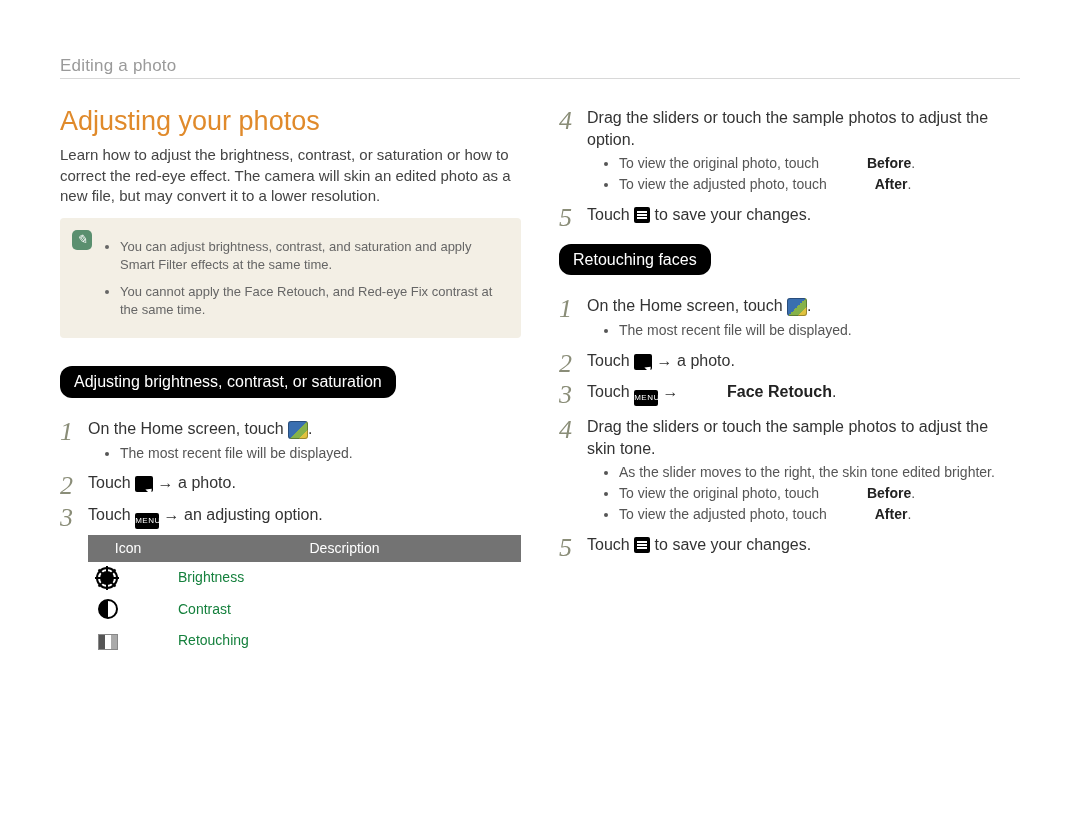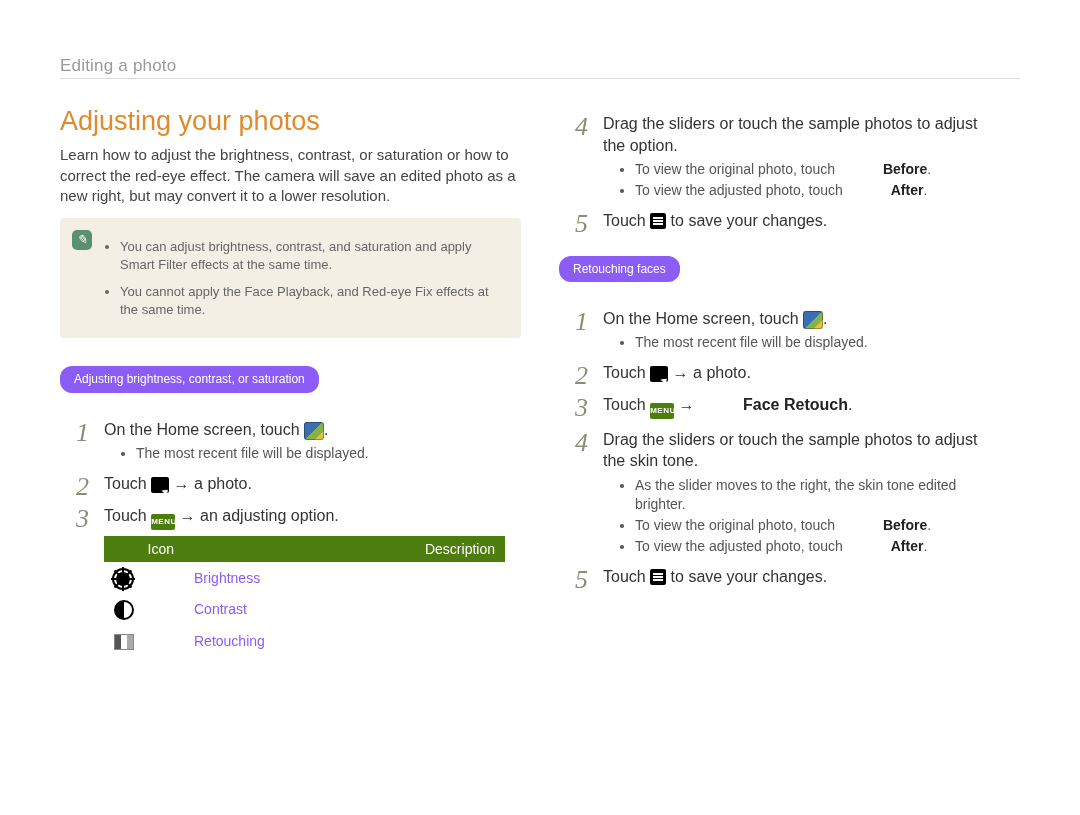--- a/index.html
+++ b/index.html
@@ -68,32 +68,32 @@
     align-items: center;
     justify-content: center;
     font-size: 13px;
     font-style: italic;
   }
   .callout ul { margin: 0; padding-left: 14px; }
   .callout li { margin: 10px 0; }
 
   .pill {
     display: inline-block;
-    background: #8b5cf6;
+    background: #000000;
     color: #fff;
-    font-size: 12px;
+    font-size: 16px;
     padding: 5px 14px;
     border-radius: 12px;
     margin: 8px 0 10px 0;
   }
 
   ol.steps {
     list-style: none;
     padding: 0;
-    margin: 16px;
+    margin: 0;
     counter-reset: step;
   }
   ol.steps > li {
     position: relative;
     padding-left: 28px;
     margin: 10px 0 10px 0;
     font-size: 16px;
     color: #333;
   }
   ol.steps > li::before {
@@ -112,22 +112,22 @@
   ul.sub {
     list-style: disc;
     margin: 4px 0 6px 0;
     padding-left: 32px;
     color: #555;
     font-size: 14px;
   }
   ul.sub li { margin: 2px 0; }
   .icon-menu {
     display:inline-block; vertical-align:-3px;
-    width:24px; height:16px; background:#4d7c0f; color:#fff;
-    font-size:8px; font-weight:bold; letter-spacing:0.5px;
+    width:24px; height:16px; background:#000000; color:#fff;
+    font-size:8px; font-weight:normal; letter-spacing:0.5px;
     text-align:center; line-height:16px; border-radius:2px;
   }
   .icon-save {
     display:inline-block; vertical-align:-3px;
     width:16px; height:16px; background:#000; border-radius:2px;
     position:relative;
   }
   .icon-save::before {
     content:""; position:absolute; left:3px; right:3px; top:4px; height:2px; background:#fff;
     box-shadow: 0 3px 0 #fff, 0 6px 0 #fff;
@@ -150,30 +150,30 @@
   }
 
   
   table.icon-table {
     border-collapse: collapse;
     width: 100%;
     margin-top: 6px;
     font-size: 14px;
   }
   table.icon-table th {
-    background: #4d7c0f;
+    background: #737373;
     color: #fff;
     font-weight: normal;
-    text-align: right;
+    text-align: center;
     padding: 4px 10px;
   }
   table.icon-table th:first-child { width: 60px; }
   table.icon-table td {
     padding: 6px 10px;
-    color: #8b5cf6;
+    color: #15803d;
   }
   .ic-bright, .ic-contrast, .ic-sat {
     display:inline-block; width:18px; height:18px; vertical-align:middle;
   }
   .ic-bright {
     border-radius:50%; background:#000;
     box-shadow: 0 0 0 2px #fff inset, 0 0 0 2px #000;
     position:relative;
   }
   .ic-bright::before, .ic-bright::after {
@@ -211,27 +211,27 @@
 <body>
 
 <div class="page">
 
   <div class="breadcrumb">Editing a photo</div>
 
   <div class="cols">
 
     <div class="col">
       <h1 class="section-title">Adjusting your photos</h1>
-      <p class="intro">Learn how to adjust the brightness, contrast, or saturation or how to correct the red-eye effect. The camera will save an edited photo as a new right, but may convert it to a lower resolution.</p>
+      <p class="intro">Learn how to adjust the brightness, contrast, or saturation or how to correct the red-eye effect. The camera will skin an edited photo as a new file, but may convert it to a lower resolution.</p>
 
       <div class="callout">
         <div class="note-icon">✎</div>
         <ul>
           <li>You can adjust brightness, contrast, and saturation and apply Smart Filter effects at the same time.</li>
-          <li>You cannot apply the Face Playback, and Red-eye Fix effects at the same time.</li>
+          <li>You cannot apply the Face Retouch, and Red-eye Fix contrast at the same time.</li>
         </ul>
       </div>
 
       <span class="pill">Adjusting brightness, contrast, or saturation</span>
 
       <ol class="steps">
         <li>
           <span>On the Home screen, touch </span><span class="icon-gallery"></span>.
           <ul class="sub">
               <li>The most recent file will be displayed.</li>

